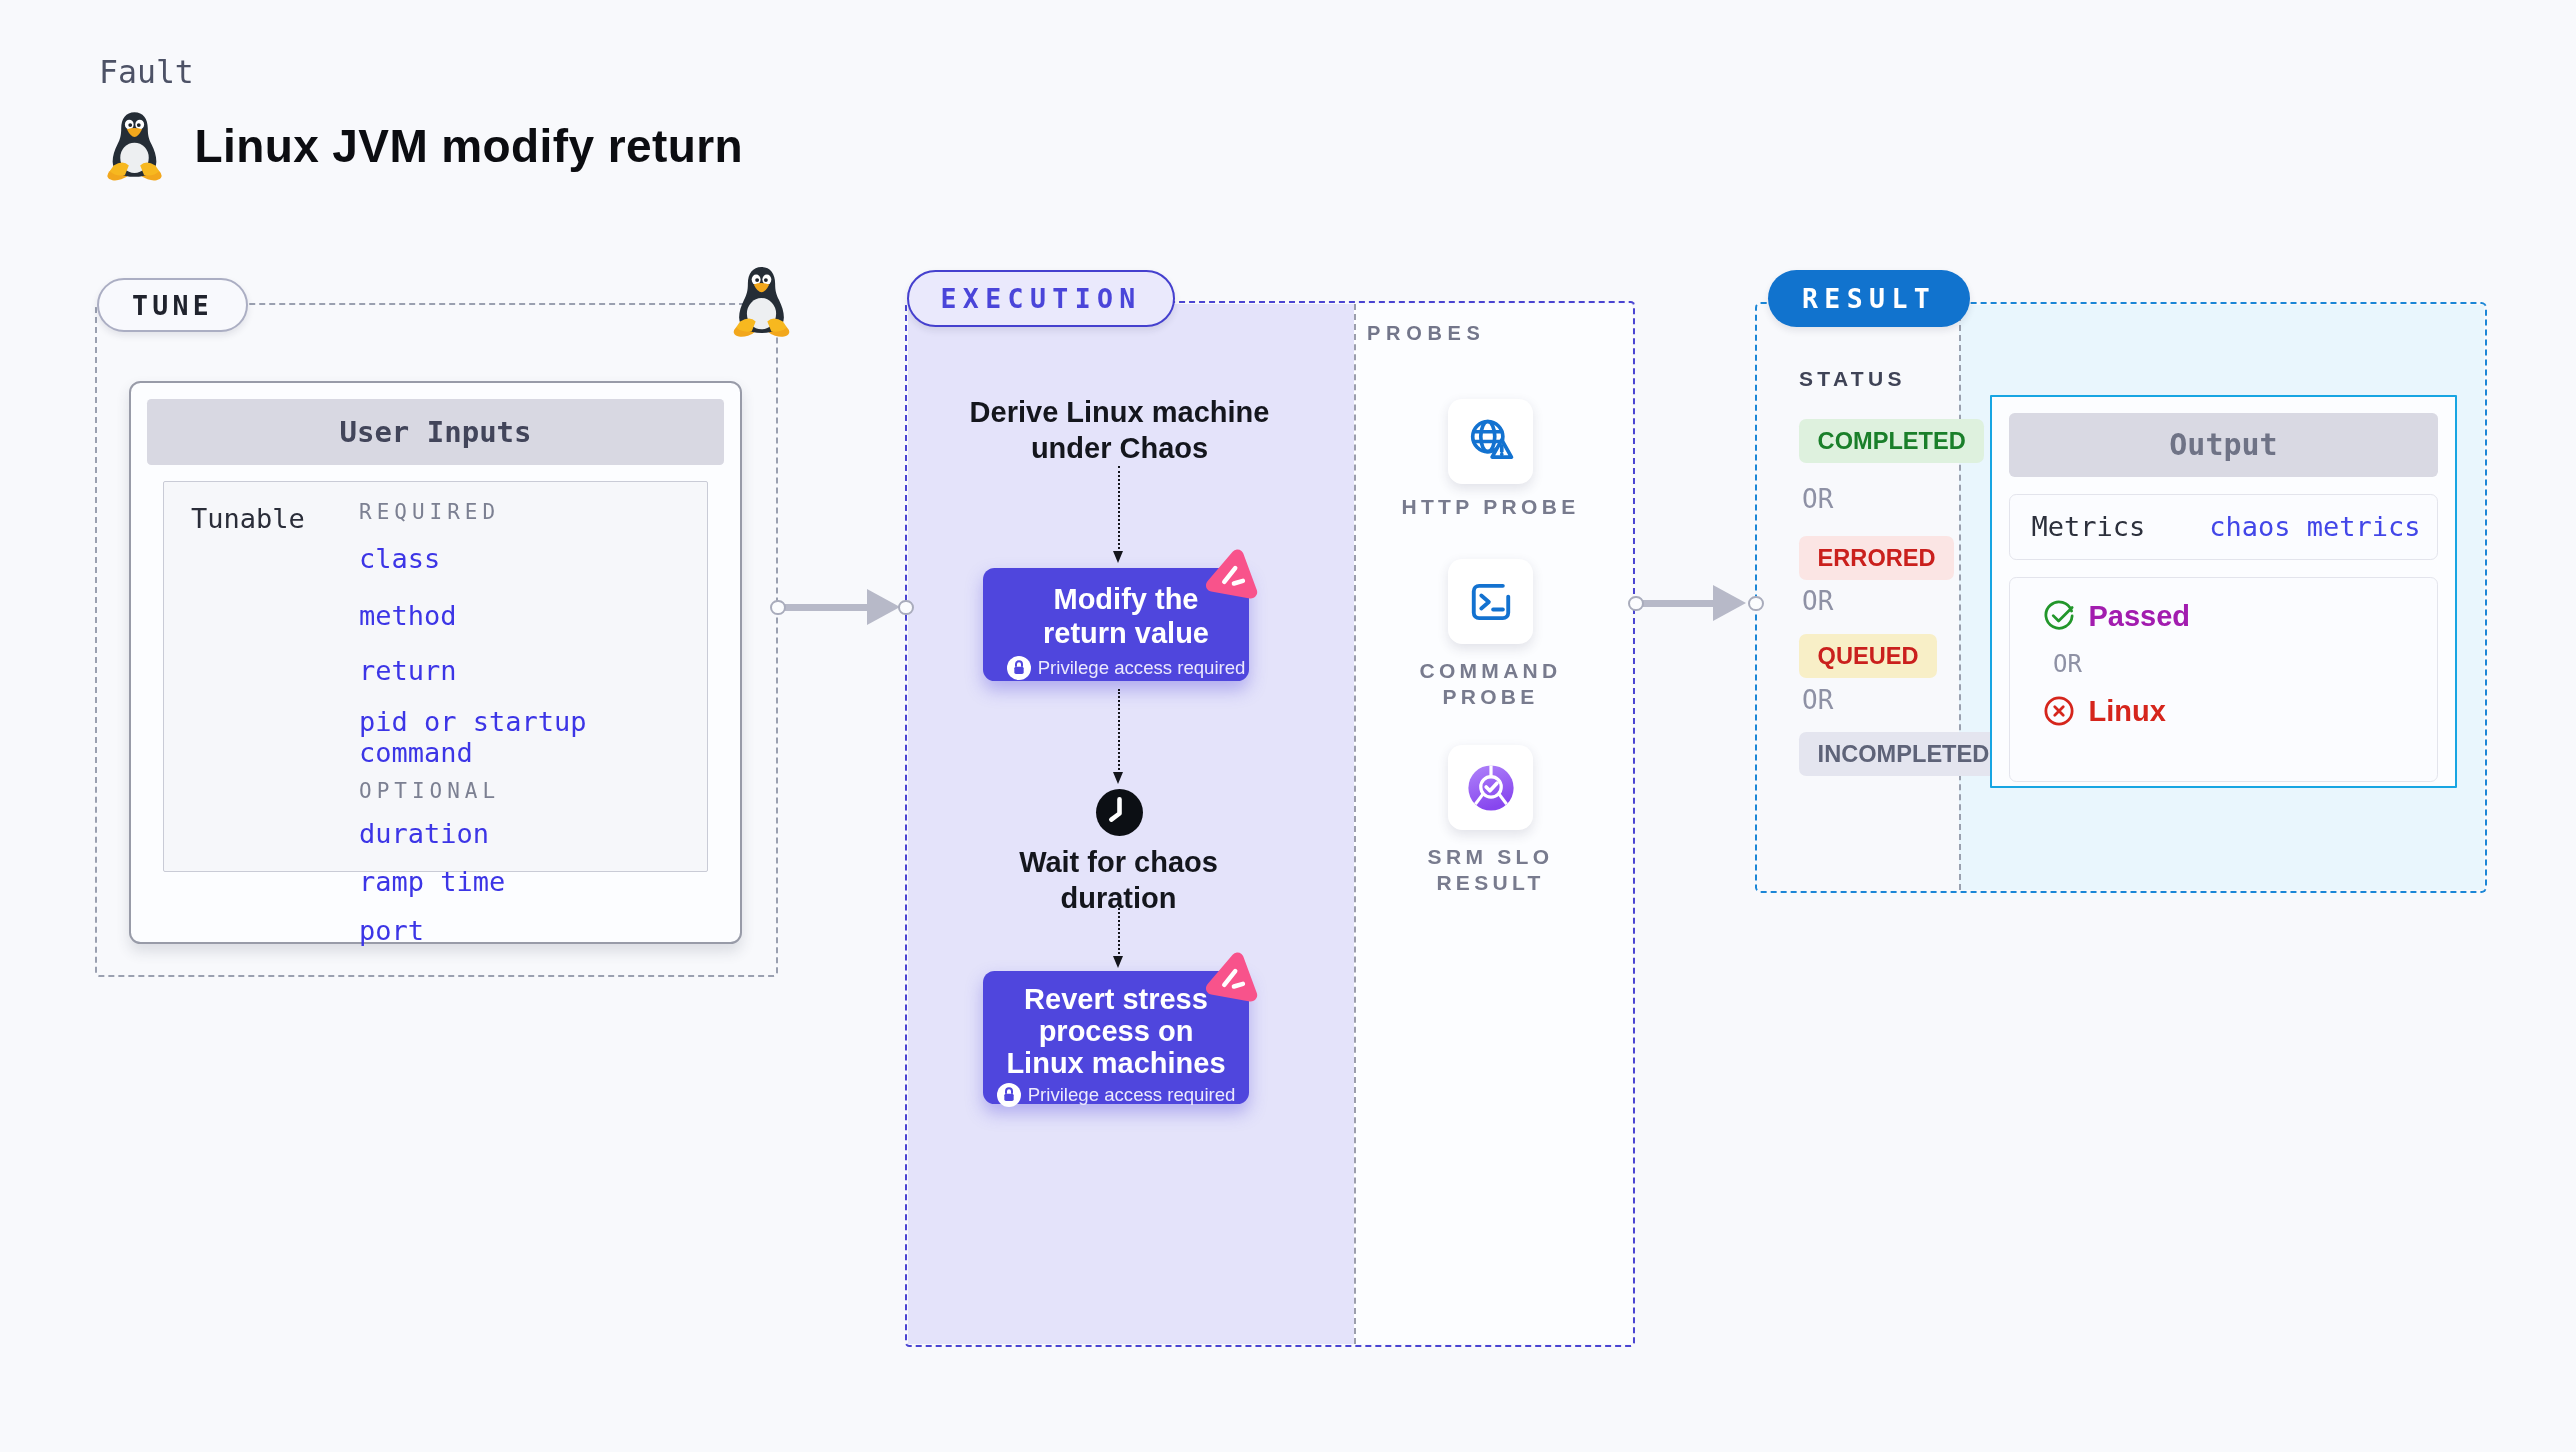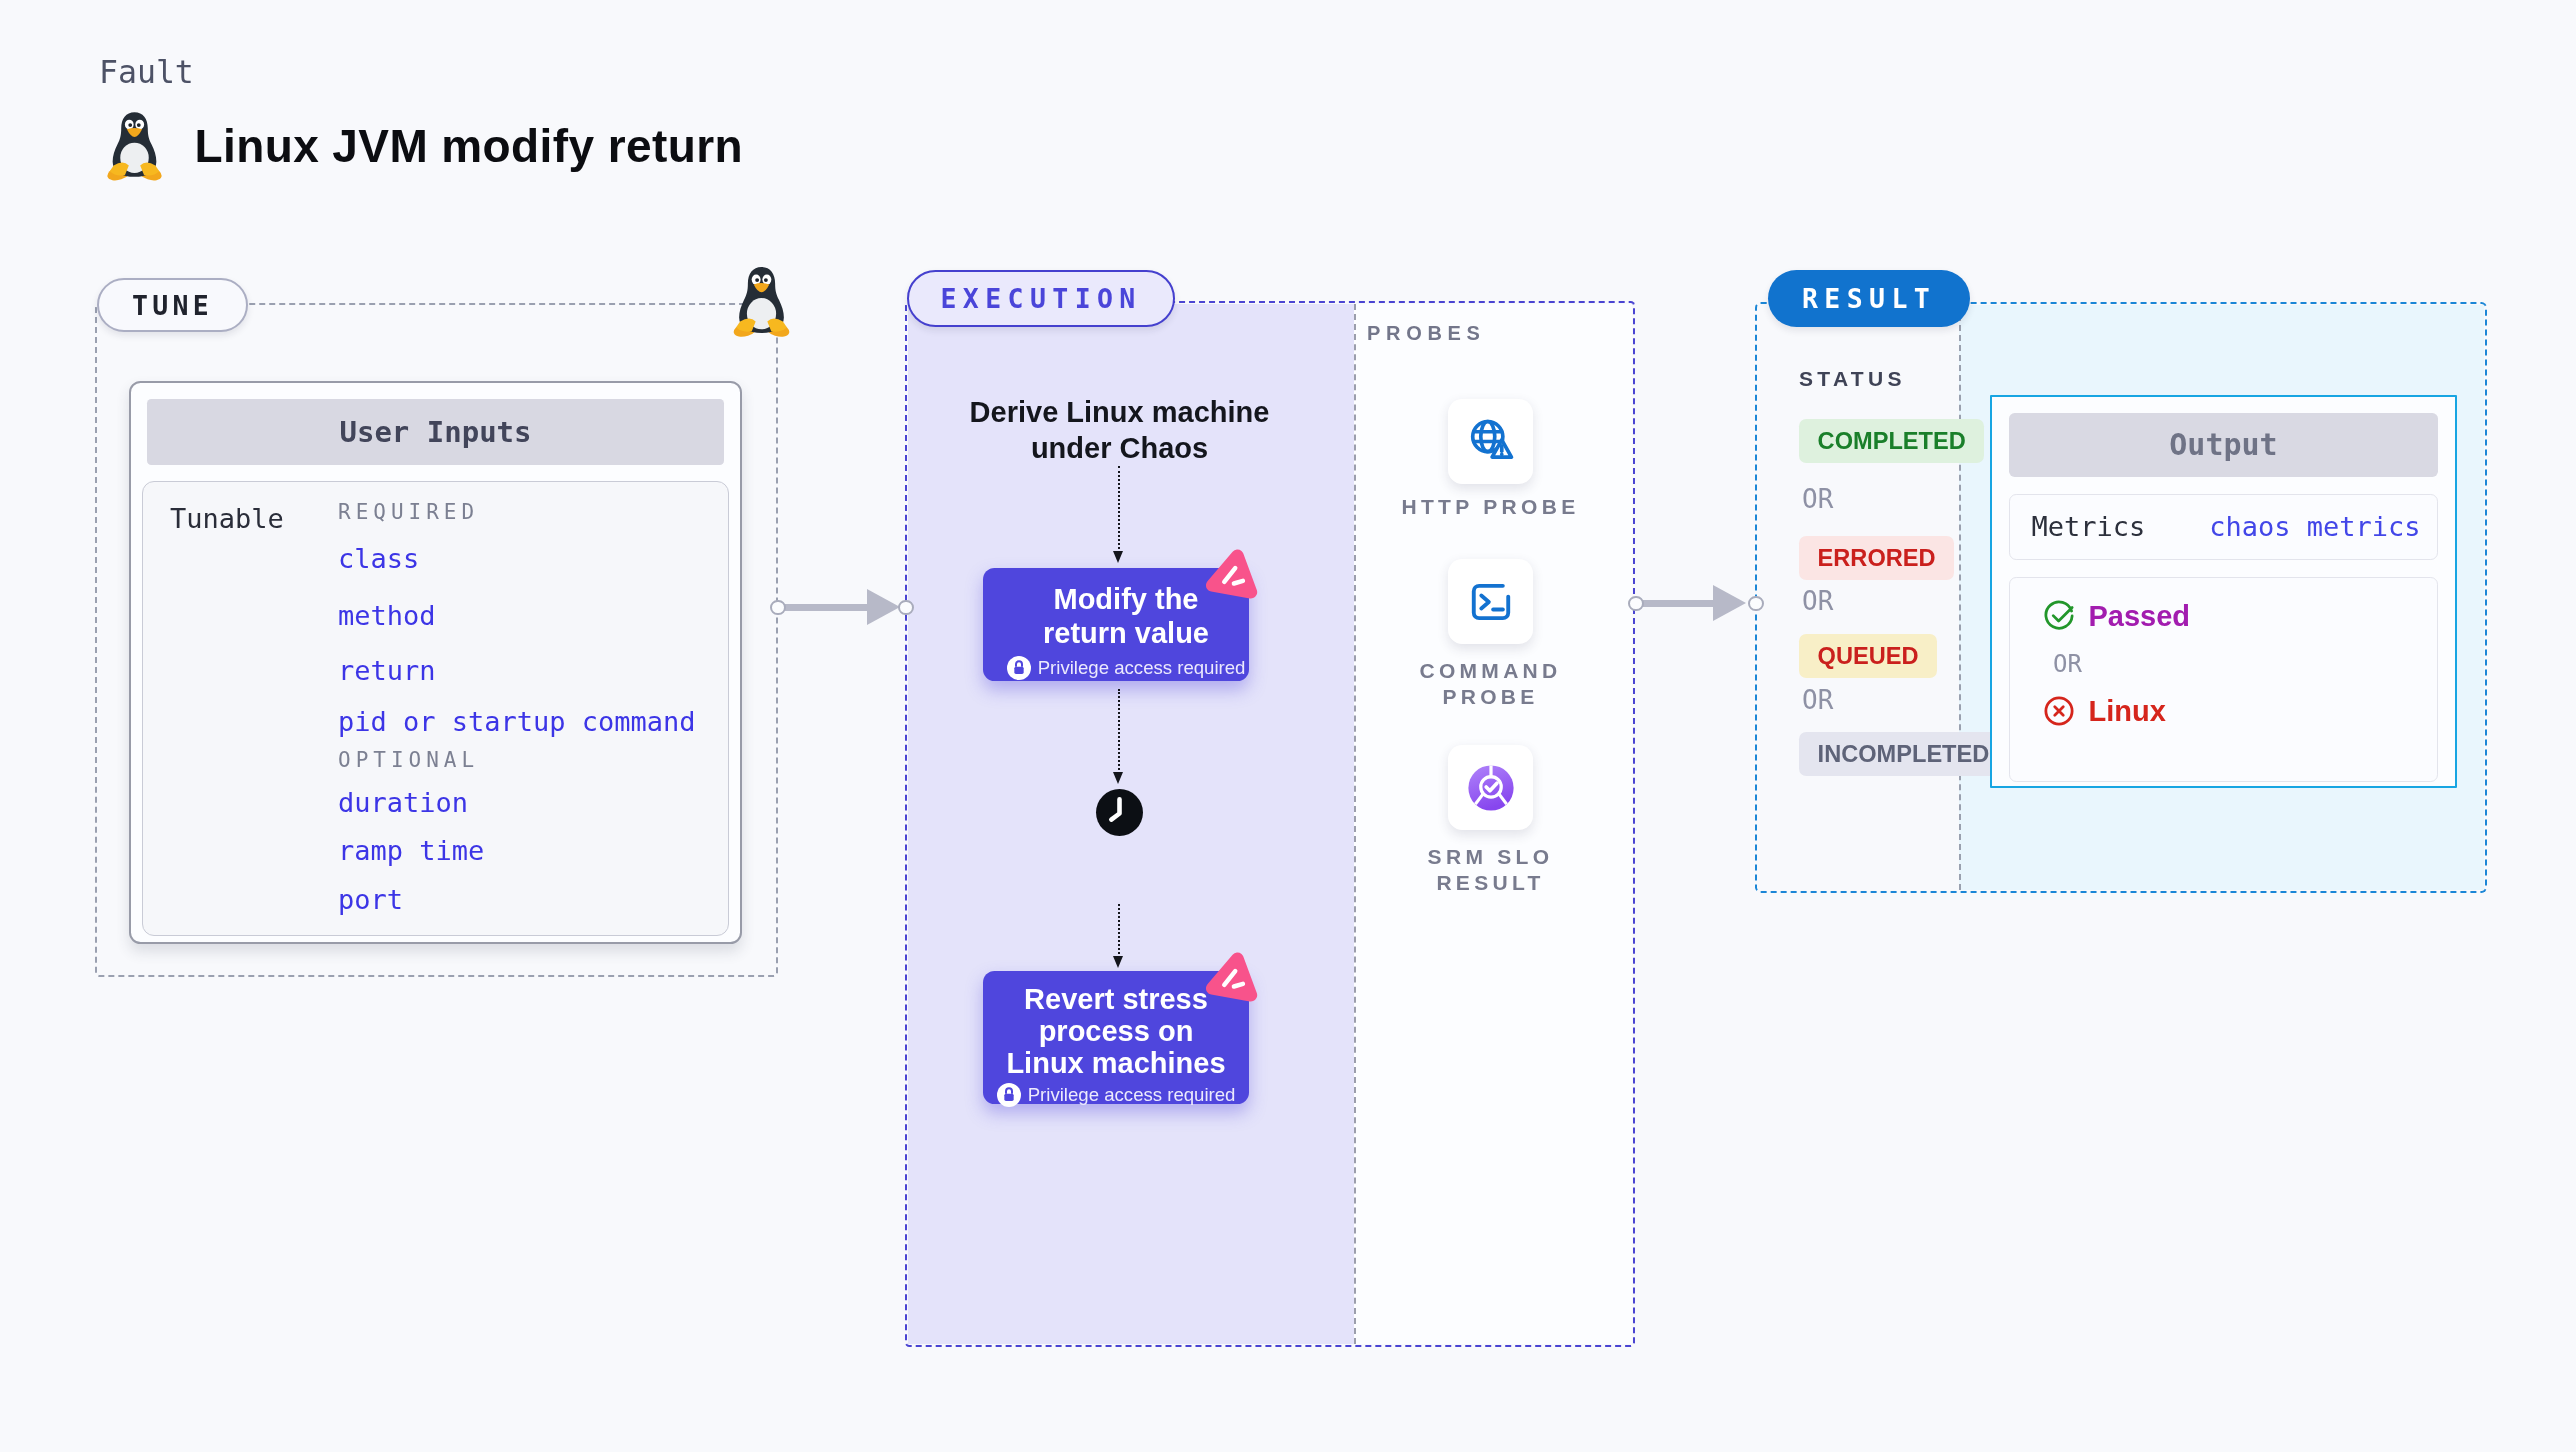--- a/index.html
+++ b/index.html
@@ -23,21 +23,21 @@
   .exec-pill{left:907px;top:270px;height:57px;padding:0 31.5px;background:#eae9fc;border:2.9px solid #4540ce;color:#4a45d9;letter-spacing:6.4px;}
   .result-pill{left:1768px;top:270px;height:57px;padding:0 34px;background:#1173ce;color:#ffffff;letter-spacing:6.4px;}
 
   
   .tune-box{position:absolute;left:95px;top:303px;width:683px;height:674px;border:2.1px dashed #9aa0b0;border-radius:4.3px;}
   .tux-corner{position:absolute;left:732px;top:265px;width:59px;height:72px;z-index:7;}
   .ui-card{position:absolute;left:129px;top:381px;width:613px;height:563px;background:#fcfdff;
            border:2.1px solid #989ba8;border-radius:11.5px;box-shadow:0 7.2px 14.3px rgba(50,55,80,.14);z-index:3;}
   .ui-header{margin:15.8px;height:66px;background:#d8d8e2;border-radius:4.3px;
              font:700 29px var(--mono);color:#42455a;text-align:center;line-height:66px;}
-  .ui-table{margin:0 11px;height:455px;background:#f6f7fa;border:1.4px solid #c9cbd6;border-radius:12px;position:relative;}
+  .ui-table{margin:0 32px;height:391px;background:#f6f7fa;border:1.4px solid #c9cbd6;border-radius:2px;position:relative;}
   .ui-rowlabel{position:absolute;left:27px;top:21.5px;font:400 27px var(--mono);color:#2a2d39;}
   .ui-fields{position:absolute;left:195px;top:18.6px;display:flex;flex-direction:column;align-items:flex-start;}
   .sec-label{font:400 21px var(--mono);color:#7c8092;letter-spacing:5px;}
   .tune-link{font:400 27px var(--mono);color:#3c35e6;cursor:pointer;}
   .mb26{margin-bottom:18.6px}.mb36{margin-bottom:26px}.mb34{margin-bottom:24px}.mb28{margin-bottom:20px}
   .mb16{margin-bottom:11.5px}.mb20{margin-bottom:14.3px}.mb24{margin-bottom:17px}
 
   
   .h-arrow{position:absolute;height:37px;z-index:5;}
   .h-arrow .line{position:absolute;top:15px;height:7.2px;background:#b7b9c8;border-radius:3.6px;}
@@ -218,20 +218,21 @@
       <span>Privilege access required</span>
     </div>
   </div>
 
   <div class="v-arrow va2"></div>
 
   <svg class="clock-icon" viewBox="0 0 48 48">
     <circle cx="24" cy="24" r="23" fill="#0c0f14"></circle>
     <path d="M24 11 V25 L16 31" stroke="#ffffff" stroke-width="4.5" fill="none" stroke-linecap="round" stroke-linejoin="round"></path>
   </svg>
+  <div class="wait-label">Wait for chaos duration</div>
 
   <div class="v-arrow va3"></div>
 
   <div class="step-btn step-revert">
     <svg class="chaos-badge" viewBox="0 0 40 40">
       <g transform="rotate(10 20 20)">
         <path d="M20 6 L34 30 L6 30 Z" fill="#f8538b" stroke="#f8538b" stroke-width="9" stroke-linejoin="round"></path>
         <path d="M14 26 L20 15" stroke="#ffffff" stroke-width="3.2" stroke-linecap="round" fill="none"></path>
         <path d="M21 26 L27 23" stroke="#ffffff" stroke-width="3.2" stroke-linecap="round" fill="none"></path>
       </g>

